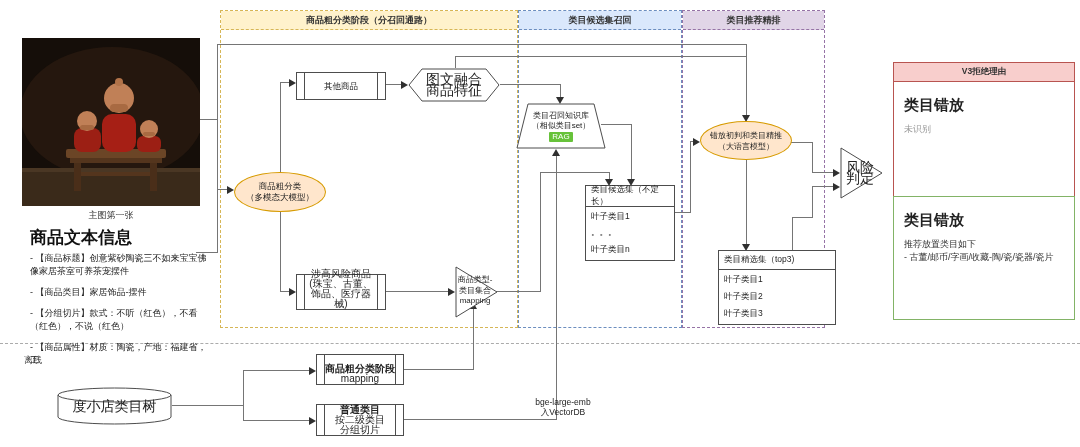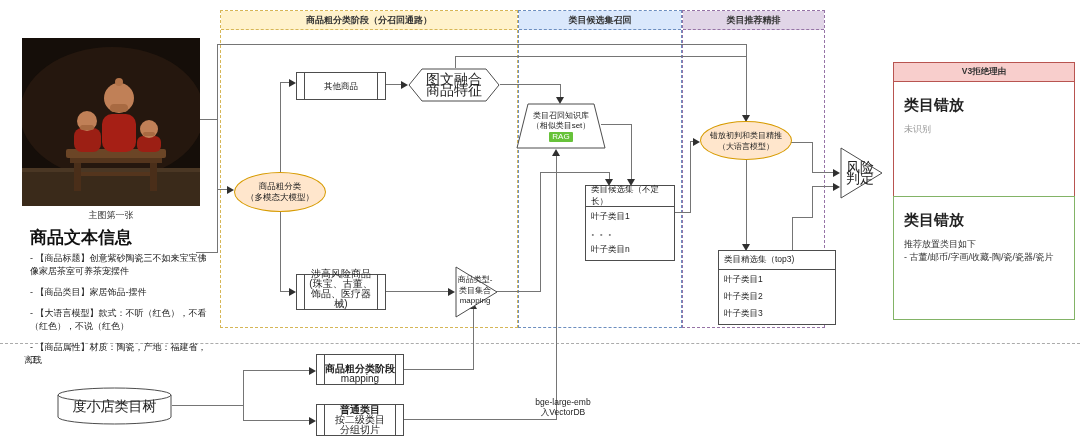--- a/index.html
+++ b/index.html
@@ -166,21 +166,21 @@
       <rect x="115" y="98" width="24" height="16" rx="6" fill="#9c1f14"></rect>
       <circle cx="127" cy="91" r="9" fill="#c08057"></circle>
       <rect x="121" y="94" width="12" height="4" rx="2" fill="#a86a42"></rect>
     </svg>
   </div>
   <div class="caption" style="left:22px;top:209px;width:178px;">主图第一张</div>
   <div class="h1" style="left:30px;top:226px;">商品文本信息</div>
   <div class="bullets" style="left:30px;top:252px;width:182px;">
     <p>- 【商品标题】创意紫砂陶瓷三不如来宝宝佛像家居茶室可养茶宠摆件</p>
     <p>- 【商品类目】家居饰品-摆件</p>
-    <p>- 【大语言模型】款式：不听（红色），不看（红色），不说（红色）</p>
+    <p>- 【分组切片】款式：不听（红色），不看（红色），不说（红色）</p>
     <p>- 【商品属性】材质：陶瓷，产地：福建省，工</p>
   </div>
 
   <div class="proc" style="left:296px;top:72px;width:90px;height:28px;">
     <span>其他商品</span>
   </div>
 
   <div class="ell" style="left:234px;top:172px;width:92px;height:40px;">
     <span>商品粗分类</span>
     <span>（多模态大模型）</span>

